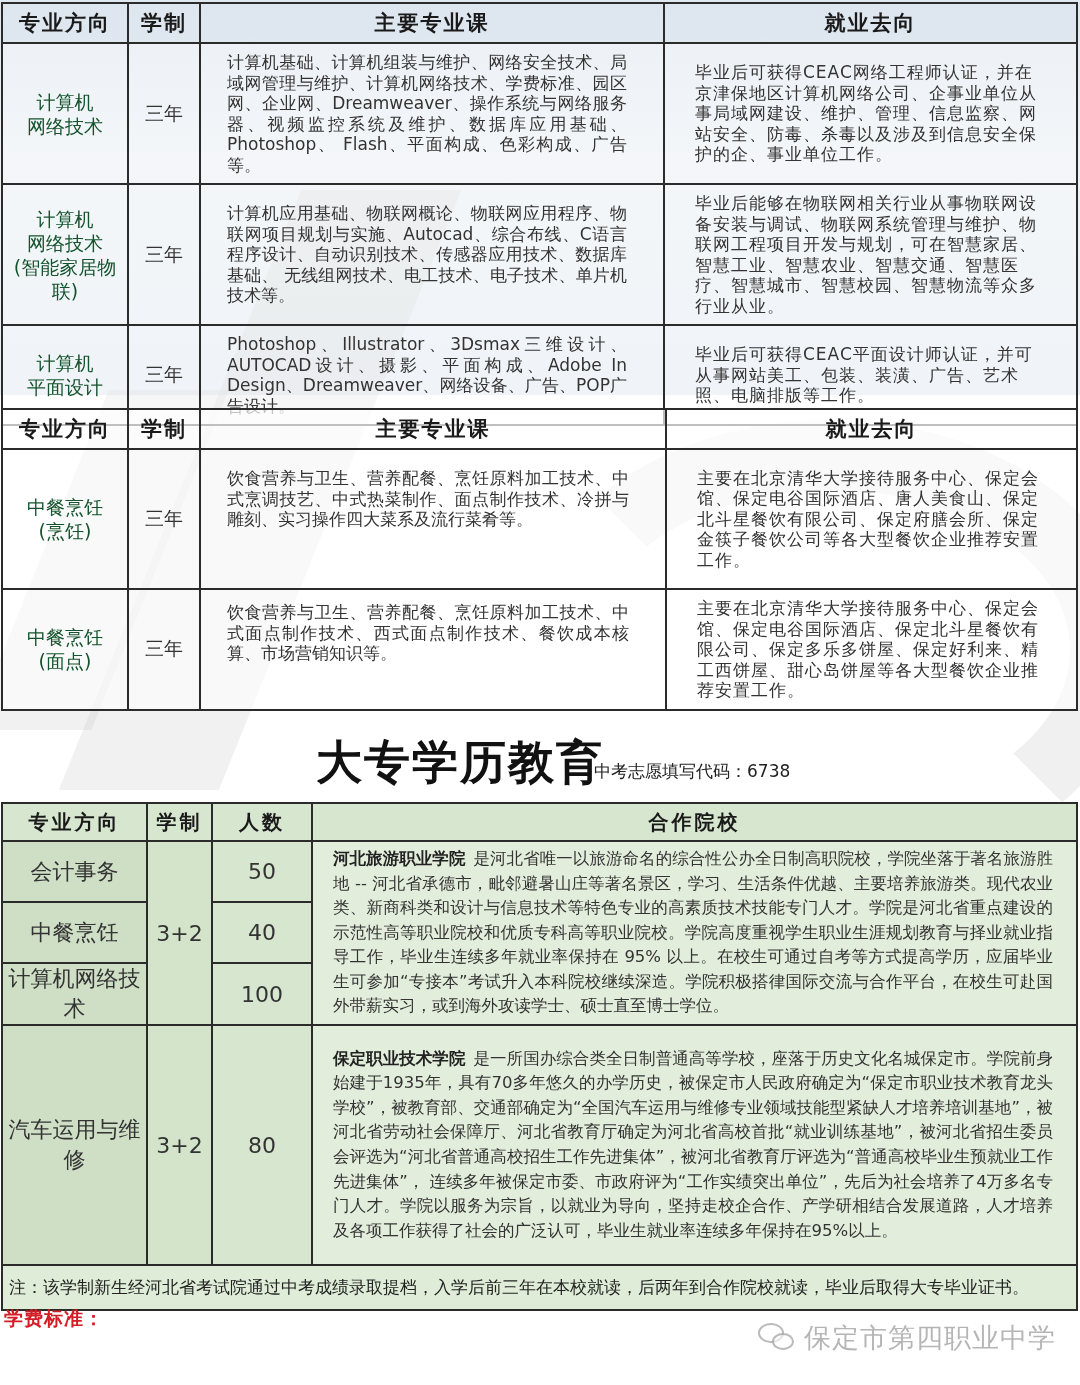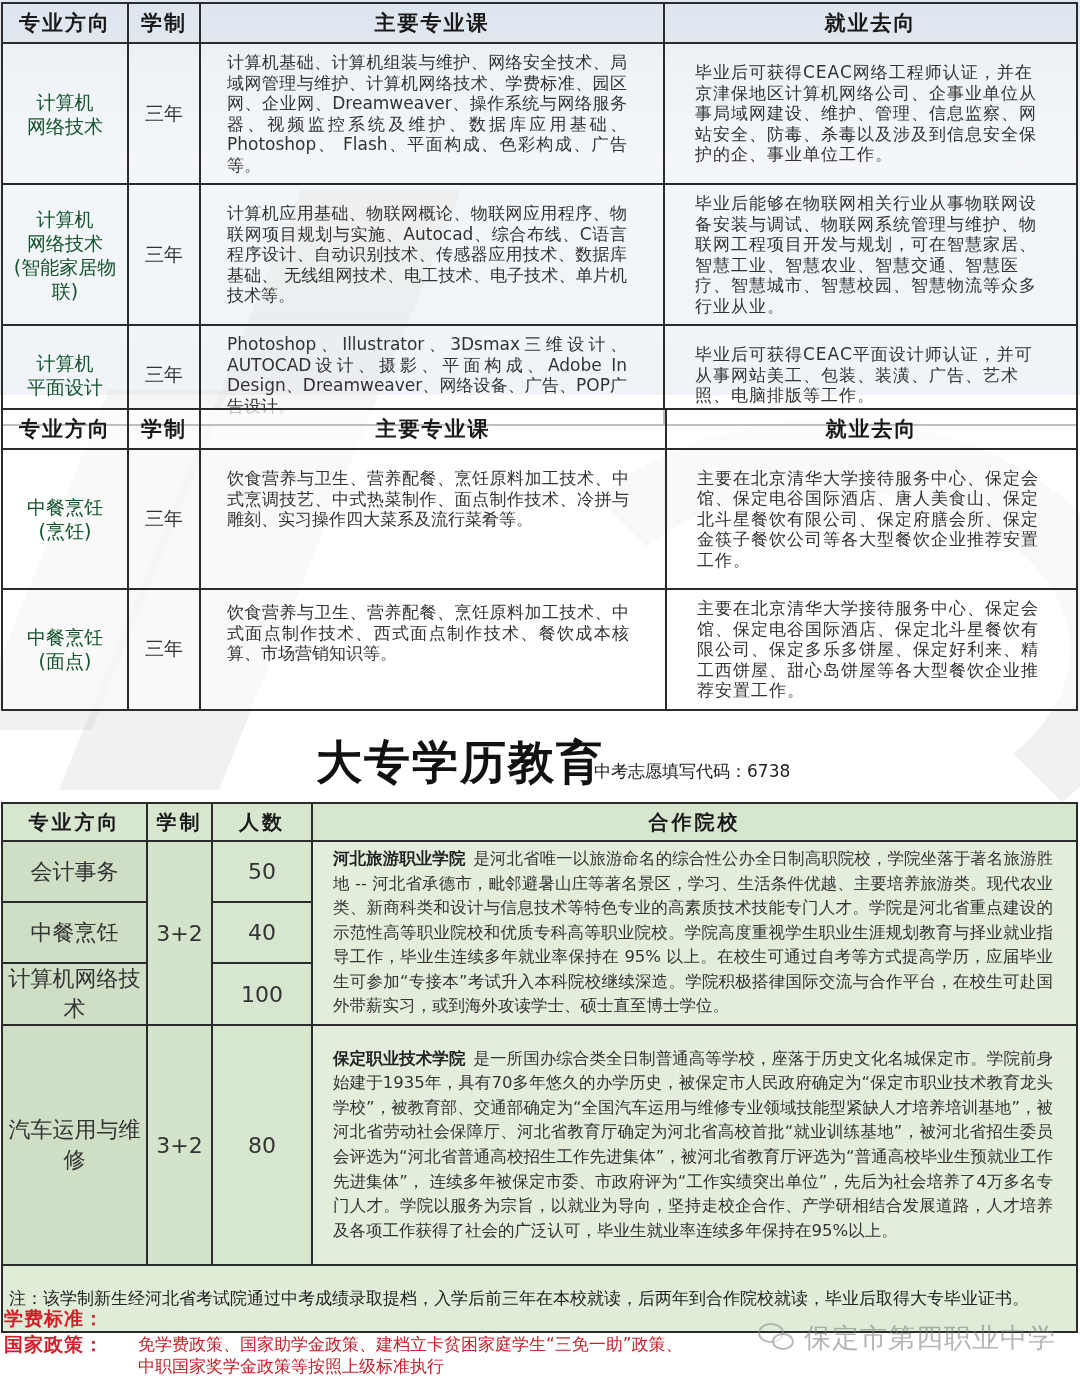--- a/index.html
+++ b/index.html
@@ -67,21 +67,21 @@
   .t3 .c3-school {
     padding: 4px 23px 4px 20px; font-size: 16.5px; line-height: 24.6px;
     background: #e2eedb; color: #333; text-align: justify; margin-top: 16px;
   }
   .t3 .r-small td.c3-major, .t3 .r-small td.c3-count { height: 61px; }
   .school-name {
     font-family: "DejaVu Serif", "Liberation Serif", serif;
     font-weight: bold; color: #222; margin-right: 8px;
   }
   .t3 .note {
-    padding: 21px 6px; font-size: 17px; color: #222; background: #dfecd7; height: 34px; font-family: Liberation Serif, serif;
+    padding: 10px 6px; font-size: 17px; color: #222; background: #dfecd7; height: 34px; font-family: Liberation Serif, serif;
   }
 
   .fees {
     position: absolute; left: 4px; top: 1307px; width: 1070px;
   }
   .fee-row { display: flex; align-items: flex-start; font-size: 17px; line-height: 22px; color: #c8202a; margin-bottom: 4px; }
   .fee-label { width: 134px; font-weight: bold; font-size: 19px; color: #d41e27; letter-spacing: 1px; flex: none; }
   .fee-val { flex: 1; }
   .watermark {
     position: absolute; left: 758px; top: 1320px; font-size: 27px; color: rgba(120,120,120,0.55);
@@ -201,24 +201,20 @@
     <tr>
       <td colspan="4" class="note">注：该学制新生经河北省考试院通过中考成绩录取提档，入学后前三年在本校就读，后两年到合作院校就读，毕业后取得大专毕业证书。</td>
     </tr>
   </tbody>
 </table>
 
 <div class="fees">
   <div class="fee-row">
     <span class="fee-label">学费标准：</span>
   </div>
-  <div class="fee-row">
-    <span class="fee-label">国家政策：</span>
-    <span class="fee-val" style="max-width:560px">免学费政策、国家助学金政策、建档立卡贫困家庭学生“三免一助”政策、中职国家奖学金政策等按照上级标准执行</span>
-  </div>
 </div>
 
 <div class="watermark">
   <span class="wechat-icon">
       <span class="b1"></span>
       <span class="b2"></span>
     </span>
   <span>保定市第四职业中学</span>
 </div>
 

